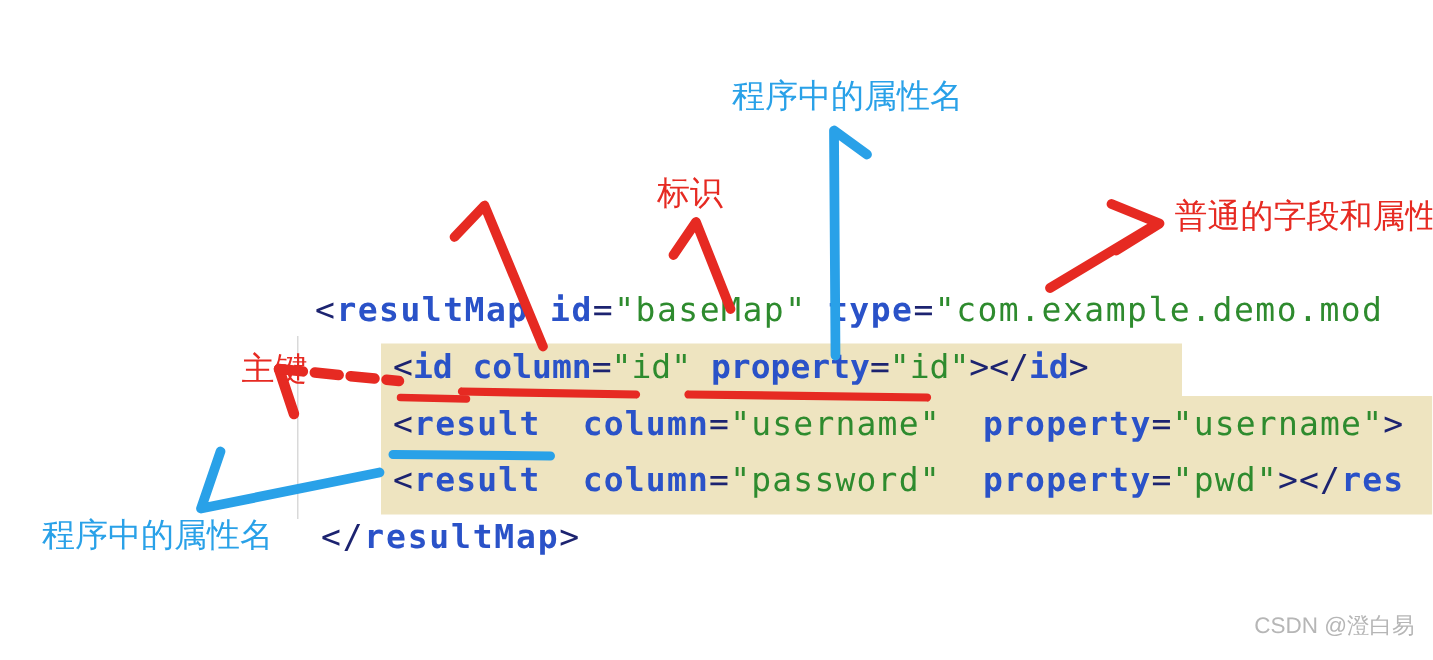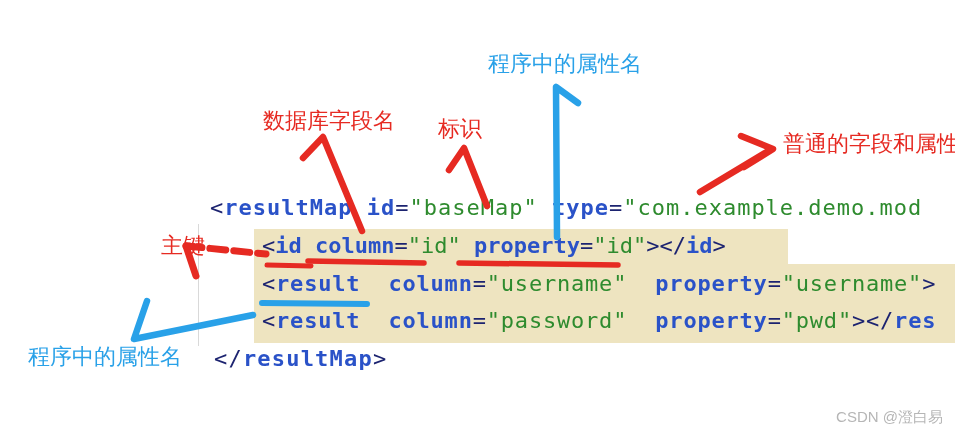--- a/index.html
+++ b/index.html
@@ -49,21 +49,20 @@
   <div class="hl hl-l34"></div>
   <div class="indent-guide"></div>
 
   <div class="code-line l1"><span class="tok-p">&lt;</span><span class="tok-n">resultMap</span><span class="tok-w"> </span><span class="tok-n">id</span><span class="tok-p">=</span><span class="tok-g">"baseMap"</span><span class="tok-w"> </span><span class="tok-n">type</span><span class="tok-p">=</span><span class="tok-g">"com.example.demo.mod</span></div>
   <div class="code-line l2"><span class="tok-p">&lt;</span><span class="tok-n">id</span><span class="tok-w"> </span><span class="tok-n">column</span><span class="tok-p">=</span><span class="tok-g">"id"</span><span class="tok-w"> </span><span class="tok-n">property</span><span class="tok-p">=</span><span class="tok-g">"id"</span><span class="tok-p">&gt;&lt;/</span><span class="tok-n">id</span><span class="tok-p">&gt;</span></div>
   <div class="code-line l3"><span class="tok-p">&lt;</span><span class="tok-n">result</span><span class="tok-w">  </span><span class="tok-n">column</span><span class="tok-p">=</span><span class="tok-g">"username"</span><span class="tok-w">  </span><span class="tok-n">property</span><span class="tok-p">=</span><span class="tok-g">"username"</span><span class="tok-p">&gt;</span></div>
   <div class="code-line l4"><span class="tok-p">&lt;</span><span class="tok-n">result</span><span class="tok-w">  </span><span class="tok-n">column</span><span class="tok-p">=</span><span class="tok-g">"password"</span><span class="tok-w">  </span><span class="tok-n">property</span><span class="tok-p">=</span><span class="tok-g">"pwd"</span><span class="tok-p">&gt;&lt;/</span><span class="tok-n">res</span></div>
   <div class="code-line l5"><span class="tok-p">&lt;/</span><span class="tok-n">resultMap</span><span class="tok-p">&gt;</span></div>
 
   <div class="ann ann-blue" style="left:488px;top:51px;">程序中的属性名</div>
-  <div class="ann ann-red" style="left:263px;top:108px;">数据库字段名</div>
   <div class="ann ann-red" style="left:438px;top:116px;">标识</div>
   <div class="ann ann-red" style="left:783px;top:131px;">普通的字段和属性</div>
   <div class="ann ann-red" style="left:136px;top:233px;margin-left:25px;">主键</div>
   <div class="ann ann-blue" style="left:28px;top:344px;">程序中的属性名</div>
 
   <svg class="overlay" viewBox="0 0 955 440">
 
     <polyline class="stroke-red" stroke-width="6.5" points="303,158 323,137 362,231"></polyline>
 
     <polyline class="stroke-red" stroke-width="6.5" points="449,170 464,148 487,206"></polyline>

